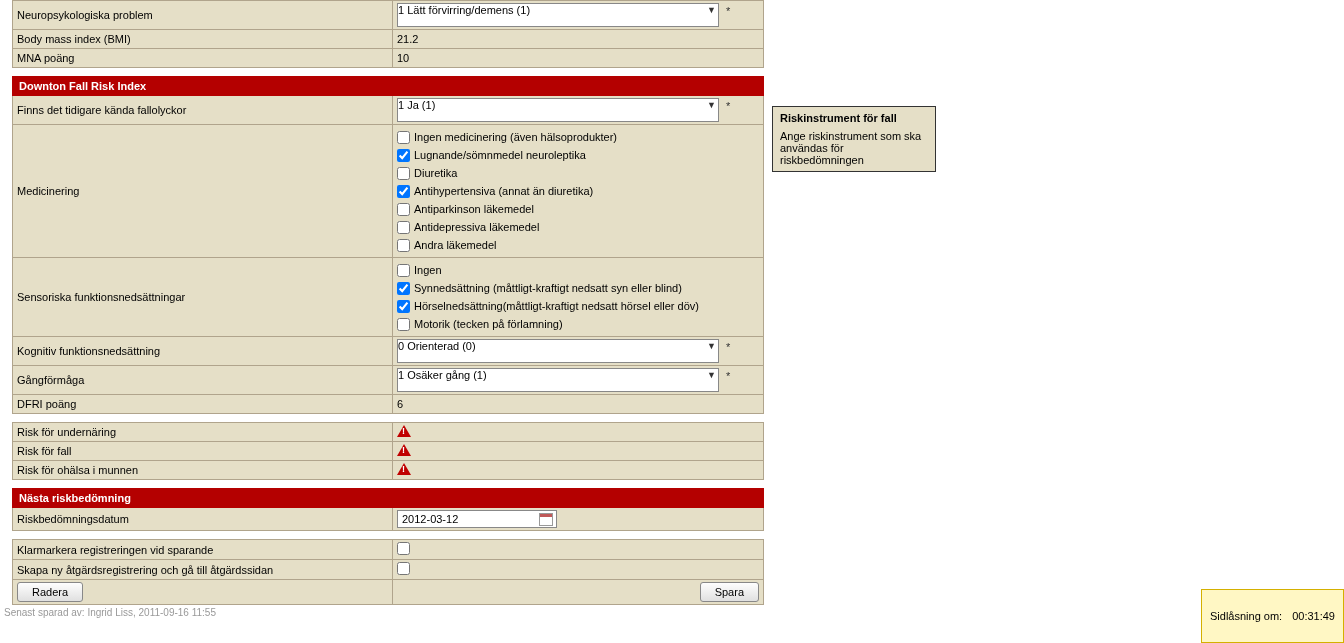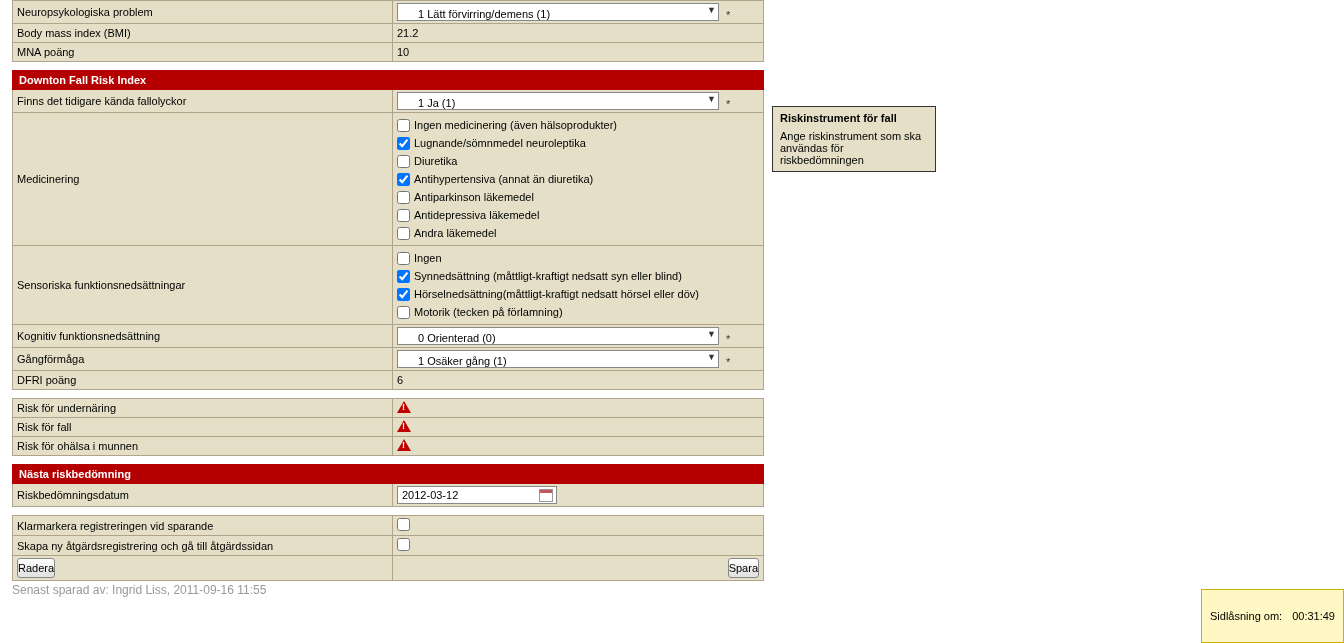--- a/index.html
+++ b/index.html
@@ -41,26 +41,26 @@
     background: #b40000 !important;
     color: #fff;
     font-weight: bold;
     font-size: 11px;
     padding: 3px 6px !important;
     border: 1px solid #b40000 !important;
   }
   .spacer { height: 8px; }
   .combo {
     display: inline-flex;
-    align-items: flex-end;
+    align-items: flex-start;
     background: #fff;
     border: 1px solid #888;
-    height: 18px;
+    height: 24px;
     width: 322px;
-    padding-left: 20px;
+    padding-left: 0;
     font-size: 11px;
     position: relative;
   }
   .combo .combo-arrow {
     position: absolute;
     right: 2px;
     top: 1px;
     font-size: 9px;
     color: #333;
     cursor: pointer;
@@ -129,30 +129,30 @@
     height: 3px;
     background: #c05858;
   }
   .button-row td {
     background: #e5dfc7;
     padding: 4px 4px;
   }
   button.action {
     font-family: inherit;
     font-size: 11px;
-    padding: 3px 0;
+    padding: 3px 14px;
     border: 1px solid #888;
     border-radius: 3px;
     background: linear-gradient(#fefefe, #e0e0e0);
     cursor: pointer;
   }
   .saved-line {
     color: #999;
-    font-size: 12px;
-    margin: 2px 0 0 12px;
+    font-size: 10px;
+    margin: 2px 0 0 4px;
   }
   .tooltip-box {
     position: absolute;
     left: 772px;
     top: 106px;
     width: 164px;
     background: #e5dfc7;
     border: 1px solid #333;
     padding: 5px 7px;
     font-size: 11px;

